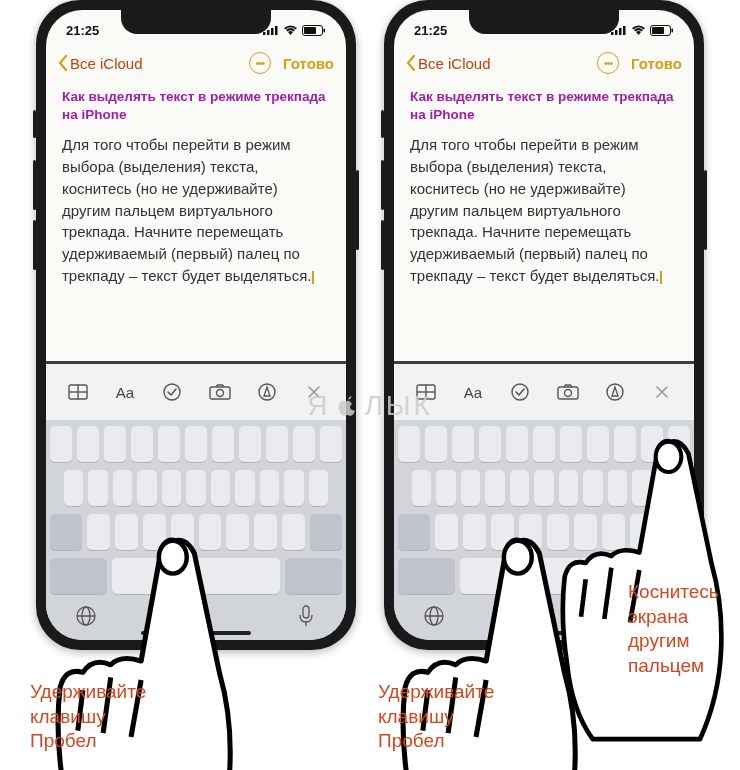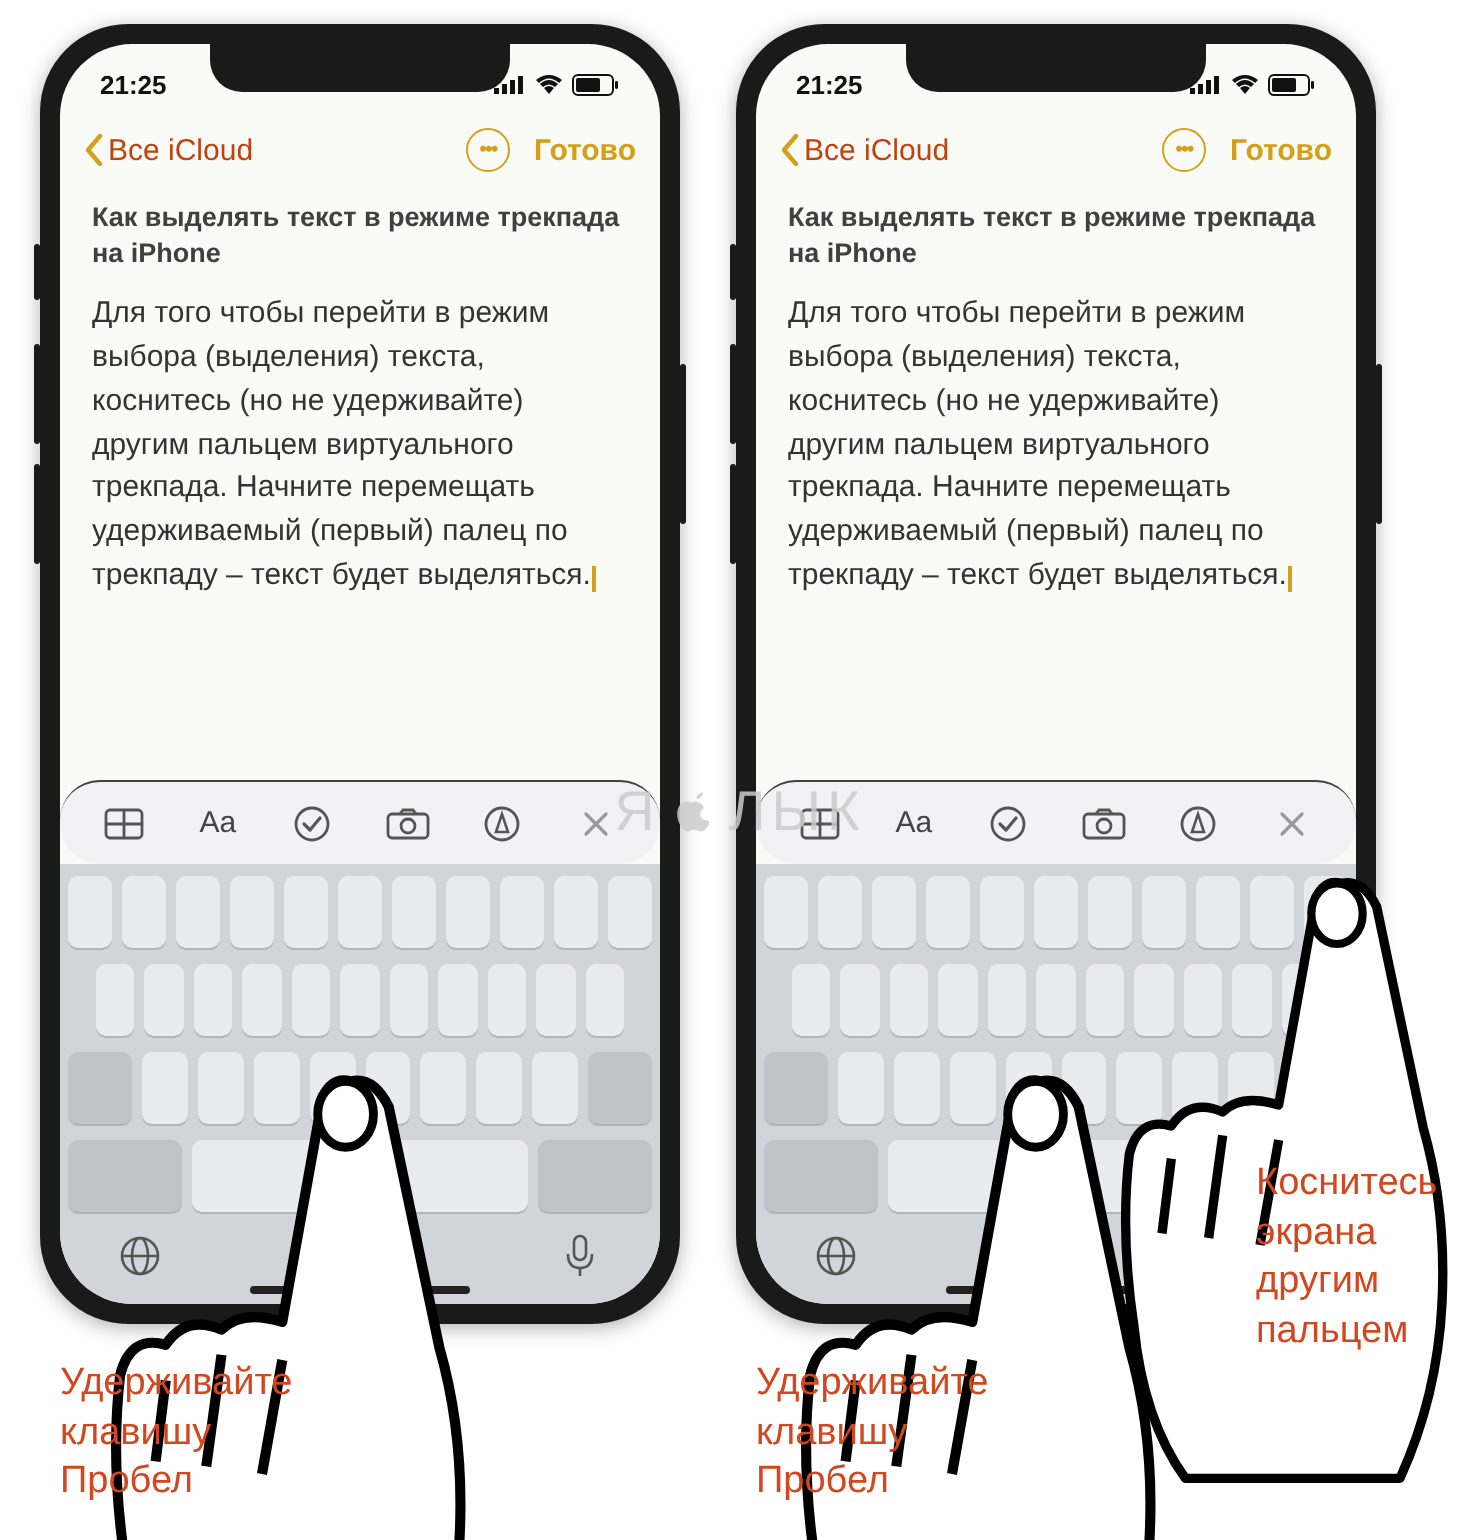--- a/index.html
+++ b/index.html
@@ -7,21 +7,22 @@
     width: 740px;
     height: 770px;
     background: #fff;
     font-family: -apple-system, "Helvetica Neue", Arial, sans-serif;
     position: relative;
     overflow: hidden;
   }
   .stage {
     display: flex;
     gap: 28px;
-    padding: 12px 20px;
+    padding: 0 20px;
+    justify-content: center;
   }
   .phone {
     width: 320px;
     height: 650px;
     border-radius: 44px;
     background: #1a1a1a;
     padding: 10px;
     box-shadow: 0 2px 10px rgba(0,0,0,.3);
     position: relative;
   }
@@ -89,45 +90,44 @@
   }
   .done { font-weight: 700; }
   .note-body {
     flex: 1;
     padding: 6px 16px;
     overflow: hidden;
   }
   .note-title {
     font-size: 13.5px;
     font-weight: 700;
-    color: #404040;
+    color: #a21caf;
     line-height: 1.35;
     margin-bottom: 10px;
   }
   .note-text {
     font-size: 15px;
     color: #333;
     line-height: 1.45;
   }
   .cursor {
     display: inline-block;
     width: 1.5px; height: 13px;
     background: #d4a019;
     vertical-align: text-bottom;
     margin-left: 1px;
   }
   .toolbar {
-    height: 42px;
+    height: 59px;
     background: #f2f2f4;
-    border-top: 1px solid #404040;
+    border-top: 3px solid #404040;
     display: flex;
     align-items: center;
     justify-content: space-around;
     padding: 0 8px;
-    border-radius: 20px;
   }
   .tb-icon {
     width: 26px; height: 26px;
     display: flex; align-items: center; justify-content: center;
     color: #444;
   }
   .tb-close { color: #888; }
   .keyboard {
     background: #d1d4d9;
     padding: 6px 4px 4px;

